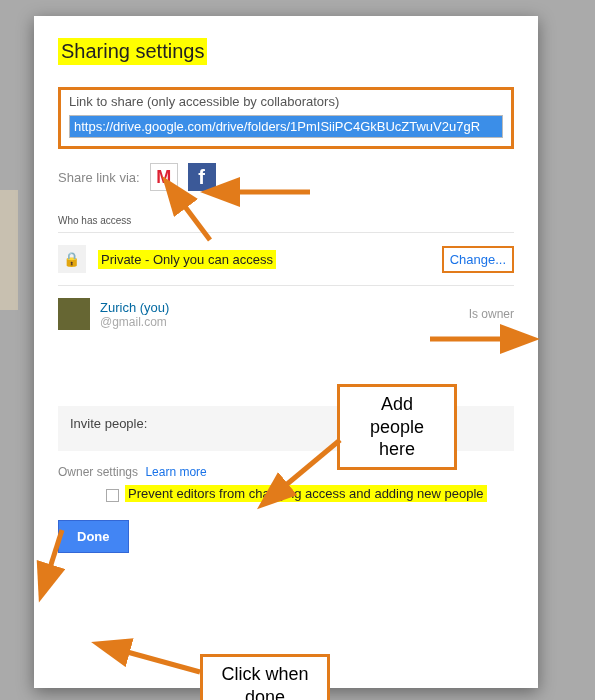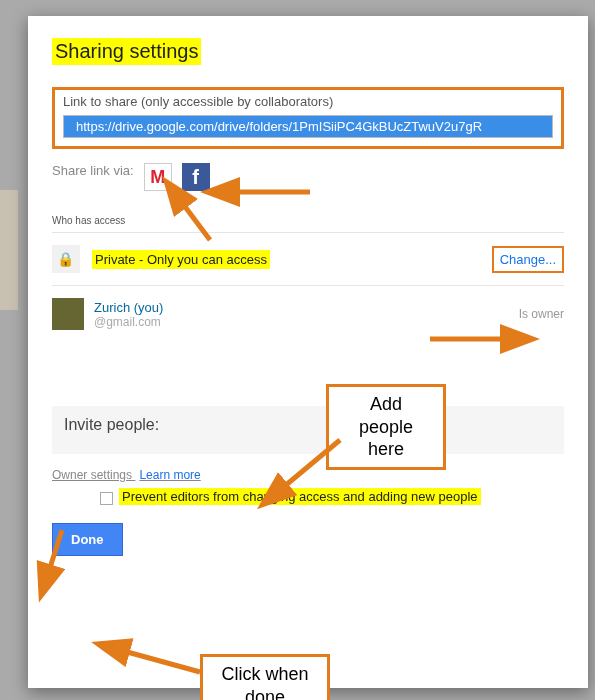--- a/index.html
+++ b/index.html
@@ -7,23 +7,23 @@
     margin: 0;
     font-family: Arial, sans-serif;
     background: #aaa;
     width: 595px;
     height: 700px;
     overflow: hidden;
     position: relative;
   }
   .dialog {
     position: absolute;
-    left: 28px;
+    left: 34px;
     top: 16px;
-    width: 560px;
+    width: 504px;
     height: 672px;
     background: #fff;
     box-shadow: 0 4px 16px rgba(0,0,0,0.4);
     padding: 22px 24px 18px 24px;
   }
   .hl { background: #ffff00; }
   .title {
     font-size: 20px;
     color: #222;
     display: inline-block;
@@ -32,29 +32,29 @@
   .link-block {
     margin-top: 22px;
     border: 3px solid #e27b1a;
     padding: 4px 8px 8px 8px;
   }
   .link-label { font-size: 13px; color: #555; }
   .link-input {
     width: 100%;
     margin-top: 6px;
     border: 1px solid #bbb;
-    padding: 3px 12px;
+    padding: 3px 4px;
     font-size: 13px;
     background: #3b8ee8;
     color: #fff;
   }
   .share-via {
     margin-top: 14px;
     display: flex;
-    align-items: flex-start;
+    align-items: center;
     gap: 10px;
   }
   .share-via-label { font-size: 13px; color: #888; }
   .icon-box { width: 28px; height: 28px; display:inline-flex; align-items:center; justify-content:center; font-weight:bold; }
   .gmail-icon { border:1px solid #ccc; background:#fff; color:#d23; font-size:18px; }
   .facebook-icon { background:#3b5998; color:#fff; font-size:20px; }
   .section-title { font-size: 10px; color: #555; margin-top: 24px; }
   .divider { border-top: 1px solid #e5e5e5; margin-top: 6px; }
   .access-row {
     display:flex; align-items:center; padding: 12px 0;
@@ -74,32 +74,32 @@
   .owner-row { display:flex; align-items:center; padding: 12px 0; }
   .avatar { width:32px; height:32px; background:#663; display:inline-block; margin-right:10px; }
   .owner-name { font-size: 13px; color:#0369a1; }
   .owner-email { font-size: 12px; color:#aaa; }
   .owner-role { font-size: 12px; color:#999; }
   .invite-block {
     margin-top: 64px;
     background:#f5f5f5;
     padding: 10px 12px 14px 12px;
   }
-  .invite-label { font-size: 16px; color:#444; margin-bottom:6px; }
+  .invite-label { font-size: 13px; color:#444; margin-bottom:6px; }
   .invite-row { display:flex; gap:6px; }
   .invite-input {
     flex:1; background:#fff; border:1px solid #ccc;
     padding: 10px 8px; font-size: 13px; color:#888;
   }
   .pencil-btn {
     width:46px; background:#fff; border:1px solid #ccc;
     display:flex; align-items:center; justify-content:center;
     color:#555; font-size:14px; cursor:pointer;
   }
-  .owner-settings { margin-top: 14px; font-size: 12px; color:#888;text-decoration:underline; }
+  .owner-settings { margin-top: 14px; font-size: 12px; color:#888; }
   .learn-more { color:#1a73e8; cursor:pointer; margin-left:4px; }
   .checkbox-row { margin-top: 6px; font-size: 13px; color:#222; display:flex; align-items:flex-end; gap:6px;margin-left:48px; }
   .checkbox { width:13px; height:13px; border:1px solid #aaa; display:inline-block; }
   .checkbox-label { padding:1px 3px; }
   .done-btn {
     margin-top: 18px;
     display:inline-block;
     background:#4285f4;
     color:#fff;
     font-size:13px;
@@ -189,21 +189,21 @@
     <span class="checkbox"></span>
     <span class="checkbox-label hl">Prevent editors from changing access and adding new people</span>
   </div>
 
   <div class="done-btn">
     <span>Done</span>
   </div>
 
 </div>
 
-<div class="callout" style="left:326px; top:384px; width:120px;"><span>Add people<br>here</span></div>
+<div class="callout" style="left:337px; top:384px; width:120px;"><span>Add people<br>here</span></div>
 
 <div class="callout" style="left:200px; top:654px; width:130px;"><span>Click when<br>done</span></div>
 
 <svg class="anno-svg">
   <defs>
     <marker id="ah" markerWidth="10" markerHeight="10" refX="2" refY="3" orient="auto">
       <path d="M0,0 L0,6 L8,3 z" fill="#e27b1a"></path>
     </marker>
   </defs>
 

